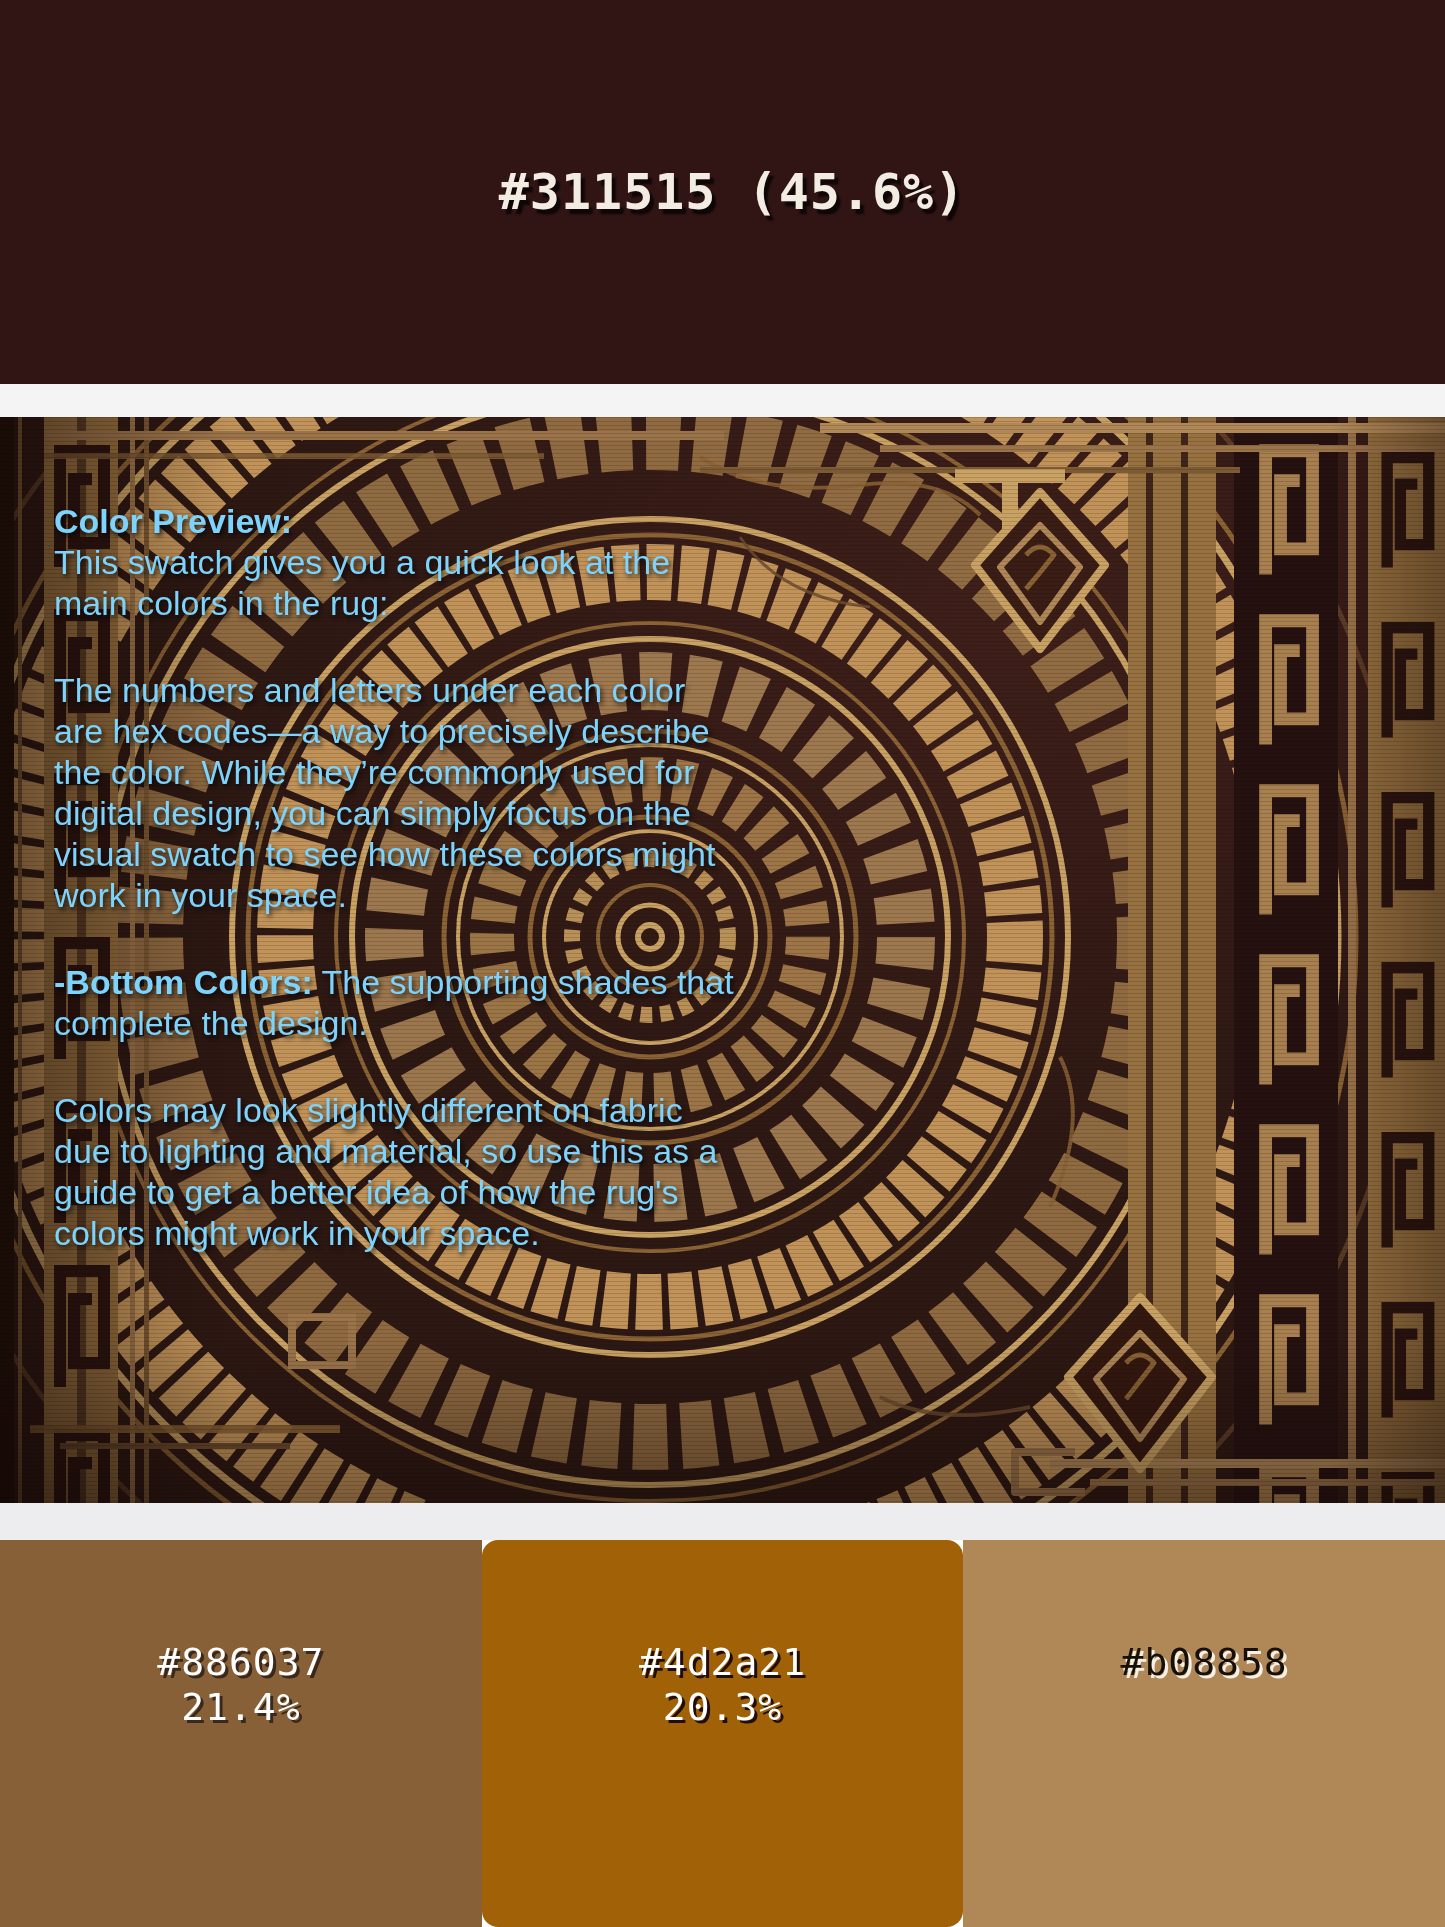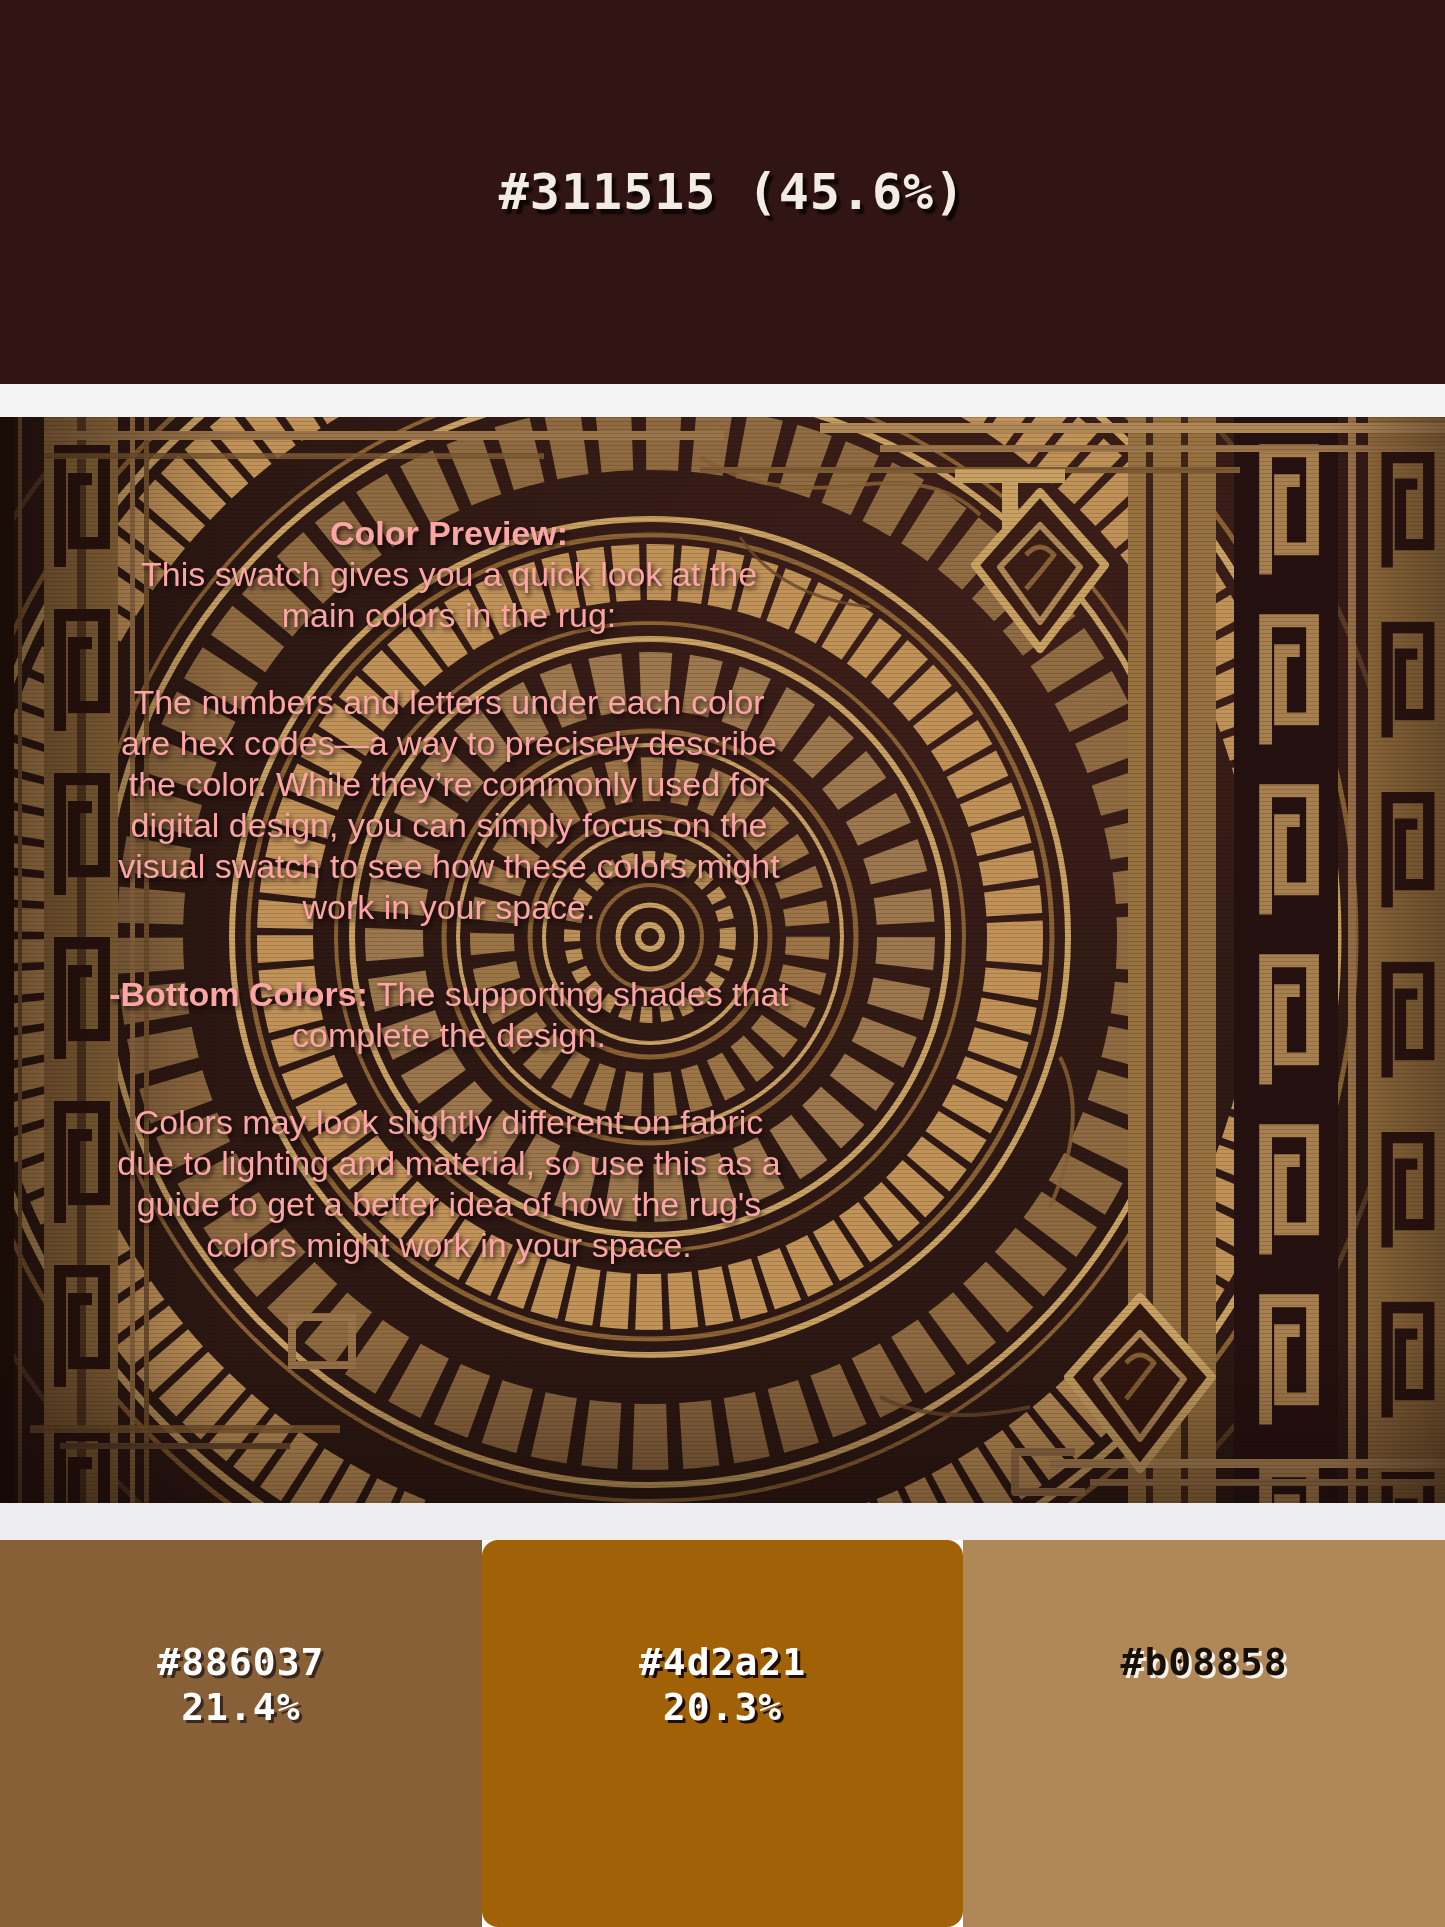--- a/index.html
+++ b/index.html
@@ -18,33 +18,32 @@
   .divider-bottom{height:37px;}
 
   
   .rug{position:relative;height:1086px;overflow:hidden;background:#2d1813;}
   .rug svg{position:absolute;left:0;top:0;z-index:0;}
   .rug .grain{
     position:absolute;inset:0;z-index:2;pointer-events:none;
     background:repeating-linear-gradient(180deg,rgba(8,3,2,.15) 0 1px,transparent 1px 4px);
   }
   .overlay{
-    position:absolute;left:54px;top:96px;width:790px;z-index:3;
-    color:#fca5a5;font-size:34px;line-height:41px;
+    position:absolute;left:54px;top:84px;width:790px;z-index:3;
+    color:#7dd3fc;font-size:34px;line-height:41px;
     text-shadow:2px 3px 5px rgba(8,4,2,.8);
-    text-align:center;
   }
   .overlay p{margin:0 0 46px;white-space:pre-line;}
   .overlay b{font-weight:700;}
 
   
   .swatch-row{display:flex;height:387px;}
   .swatch{
     flex:1;text-align:center;box-sizing:border-box;padding-top:100px;
-    font-family:"DejaVu Sans Mono",monospace;font-weight:bold;
+    font-family:"DejaVu Sans Mono",monospace;font-weight:normal;
     font-size:38px;line-height:45px;letter-spacing:1px;
   }
 </style>
 </head>
 <body>
 
 <div class="top-band" style="background: rgb(49, 21, 21); padding-left: 19px;">
   <div class="title" style="color: rgb(242, 236, 227);">#311515 (45.6%)</div>
 </div>
 

